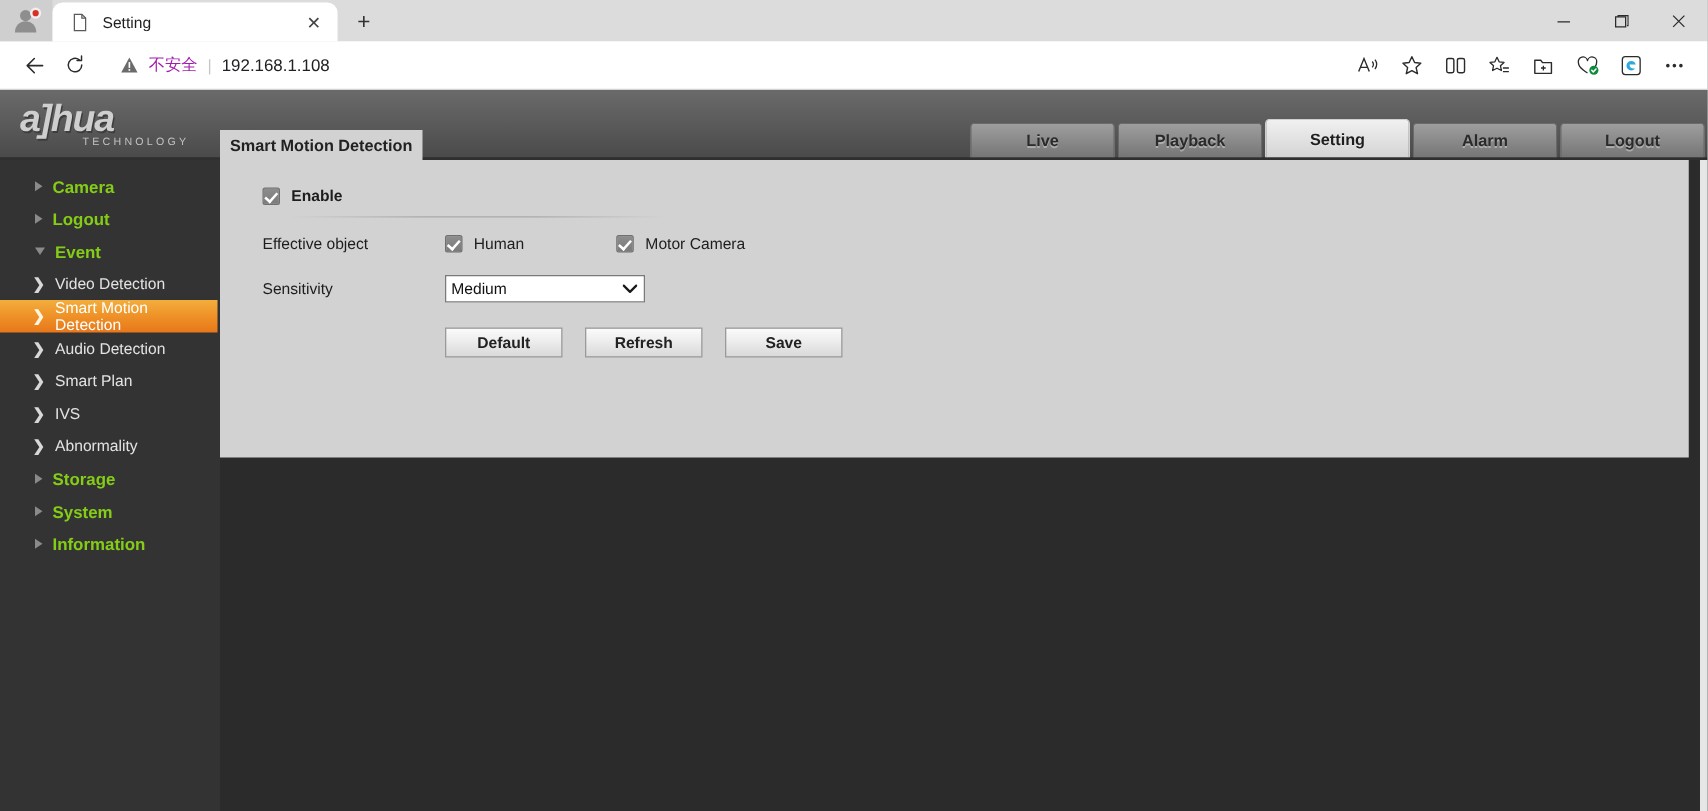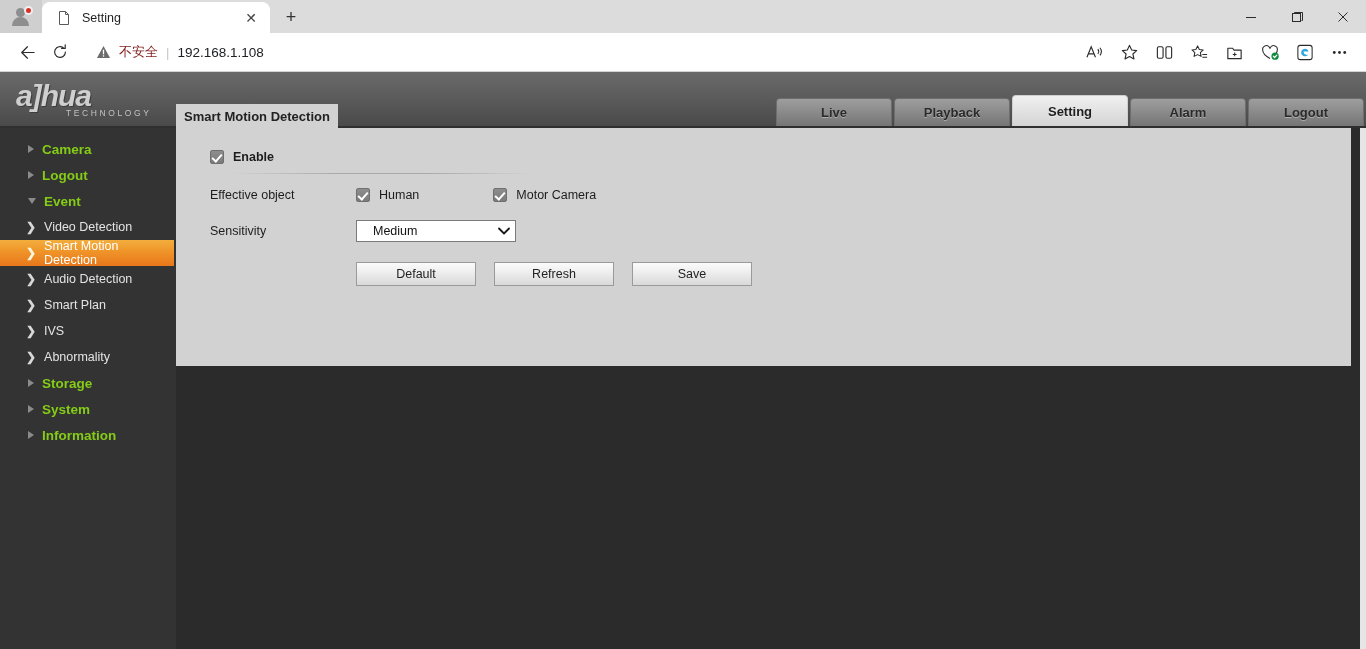--- a/index.html
+++ b/index.html
@@ -91,21 +91,21 @@
     height: 28px;
     background: #ffffff;
     border-radius: 14px;
     display: flex; align-items: center;
     margin: 0 8px 0 6px;
     padding: 0 12px;
     gap: 8px;
     min-width: 0;
   }
   .warn-tri { width: 15px; height: 14px; flex: 0 0 auto; }
-  .omnibox-warn { font-size: 13px; color: #7f1d1d; white-space: nowrap; }
+  .omnibox-warn { font-size: 13px; color: #a21caf; white-space: nowrap; }
   .omnibox-sep { color: #c6c6c6; font-size: 13px; }
   .omnibox-url { font-size: 13.5px; color: #202124; white-space: nowrap; }
   .tb-icons { display: flex; align-items: center; gap: 2px; }
   .tb-icon {
     width: 33px; height: 30px; border-radius: 4px;
     display: flex; align-items: center; justify-content: center;
     color: #2b2b2b;
   }
 
   
@@ -254,38 +254,38 @@
   .cbgroup { display: flex; align-items: center; }
   .cbgroup .cbbox { display: flex; align-items: center; }
   .cbgroup .cbbox + .cbbox { margin-left: 74px; }
 
   .select {
     width: 160px; height: 22px;
     background: #ffffff;
     border: 1px solid #7a7a7a;
     font-size: 12.5px; color: #111;
     font-family: "Liberation Sans", sans-serif;
-    padding-left: 16px;
+    padding-left: 4px;
     display: flex; align-items: center; justify-content: space-between;
     position: relative;
   }
   .select .sel-val { line-height: 20px; }
   .select .sel-arrow {
     width: 18px; height: 20px;
     display: flex; align-items: center; justify-content: center;
     margin-right: 2px;
   }
 
   .btn-row { display: flex; gap: 18px; margin-top: 16px; margin-left: 146px; }
   .btn {
-    width: 120px; height: 24px;
+    width: 94px; height: 24px;
     background: linear-gradient(180deg,#fbfbfb 0%,#ededed 45%,#d9d9d9 100%);
     border: 1px solid #9a9a9a;
     display: flex; align-items: center; justify-content: center;
-    font-size: 12.5px; color: #222222;
+    font-size: 12.5px; color: #222222; font-weight: bold;
   }
 
   .right-strip {
     position: absolute; right: 0; top: 0;
     width: 6px; height: 100%;
     background: #e6e6e6;
   }
 </style>
 </head>
 <body>

